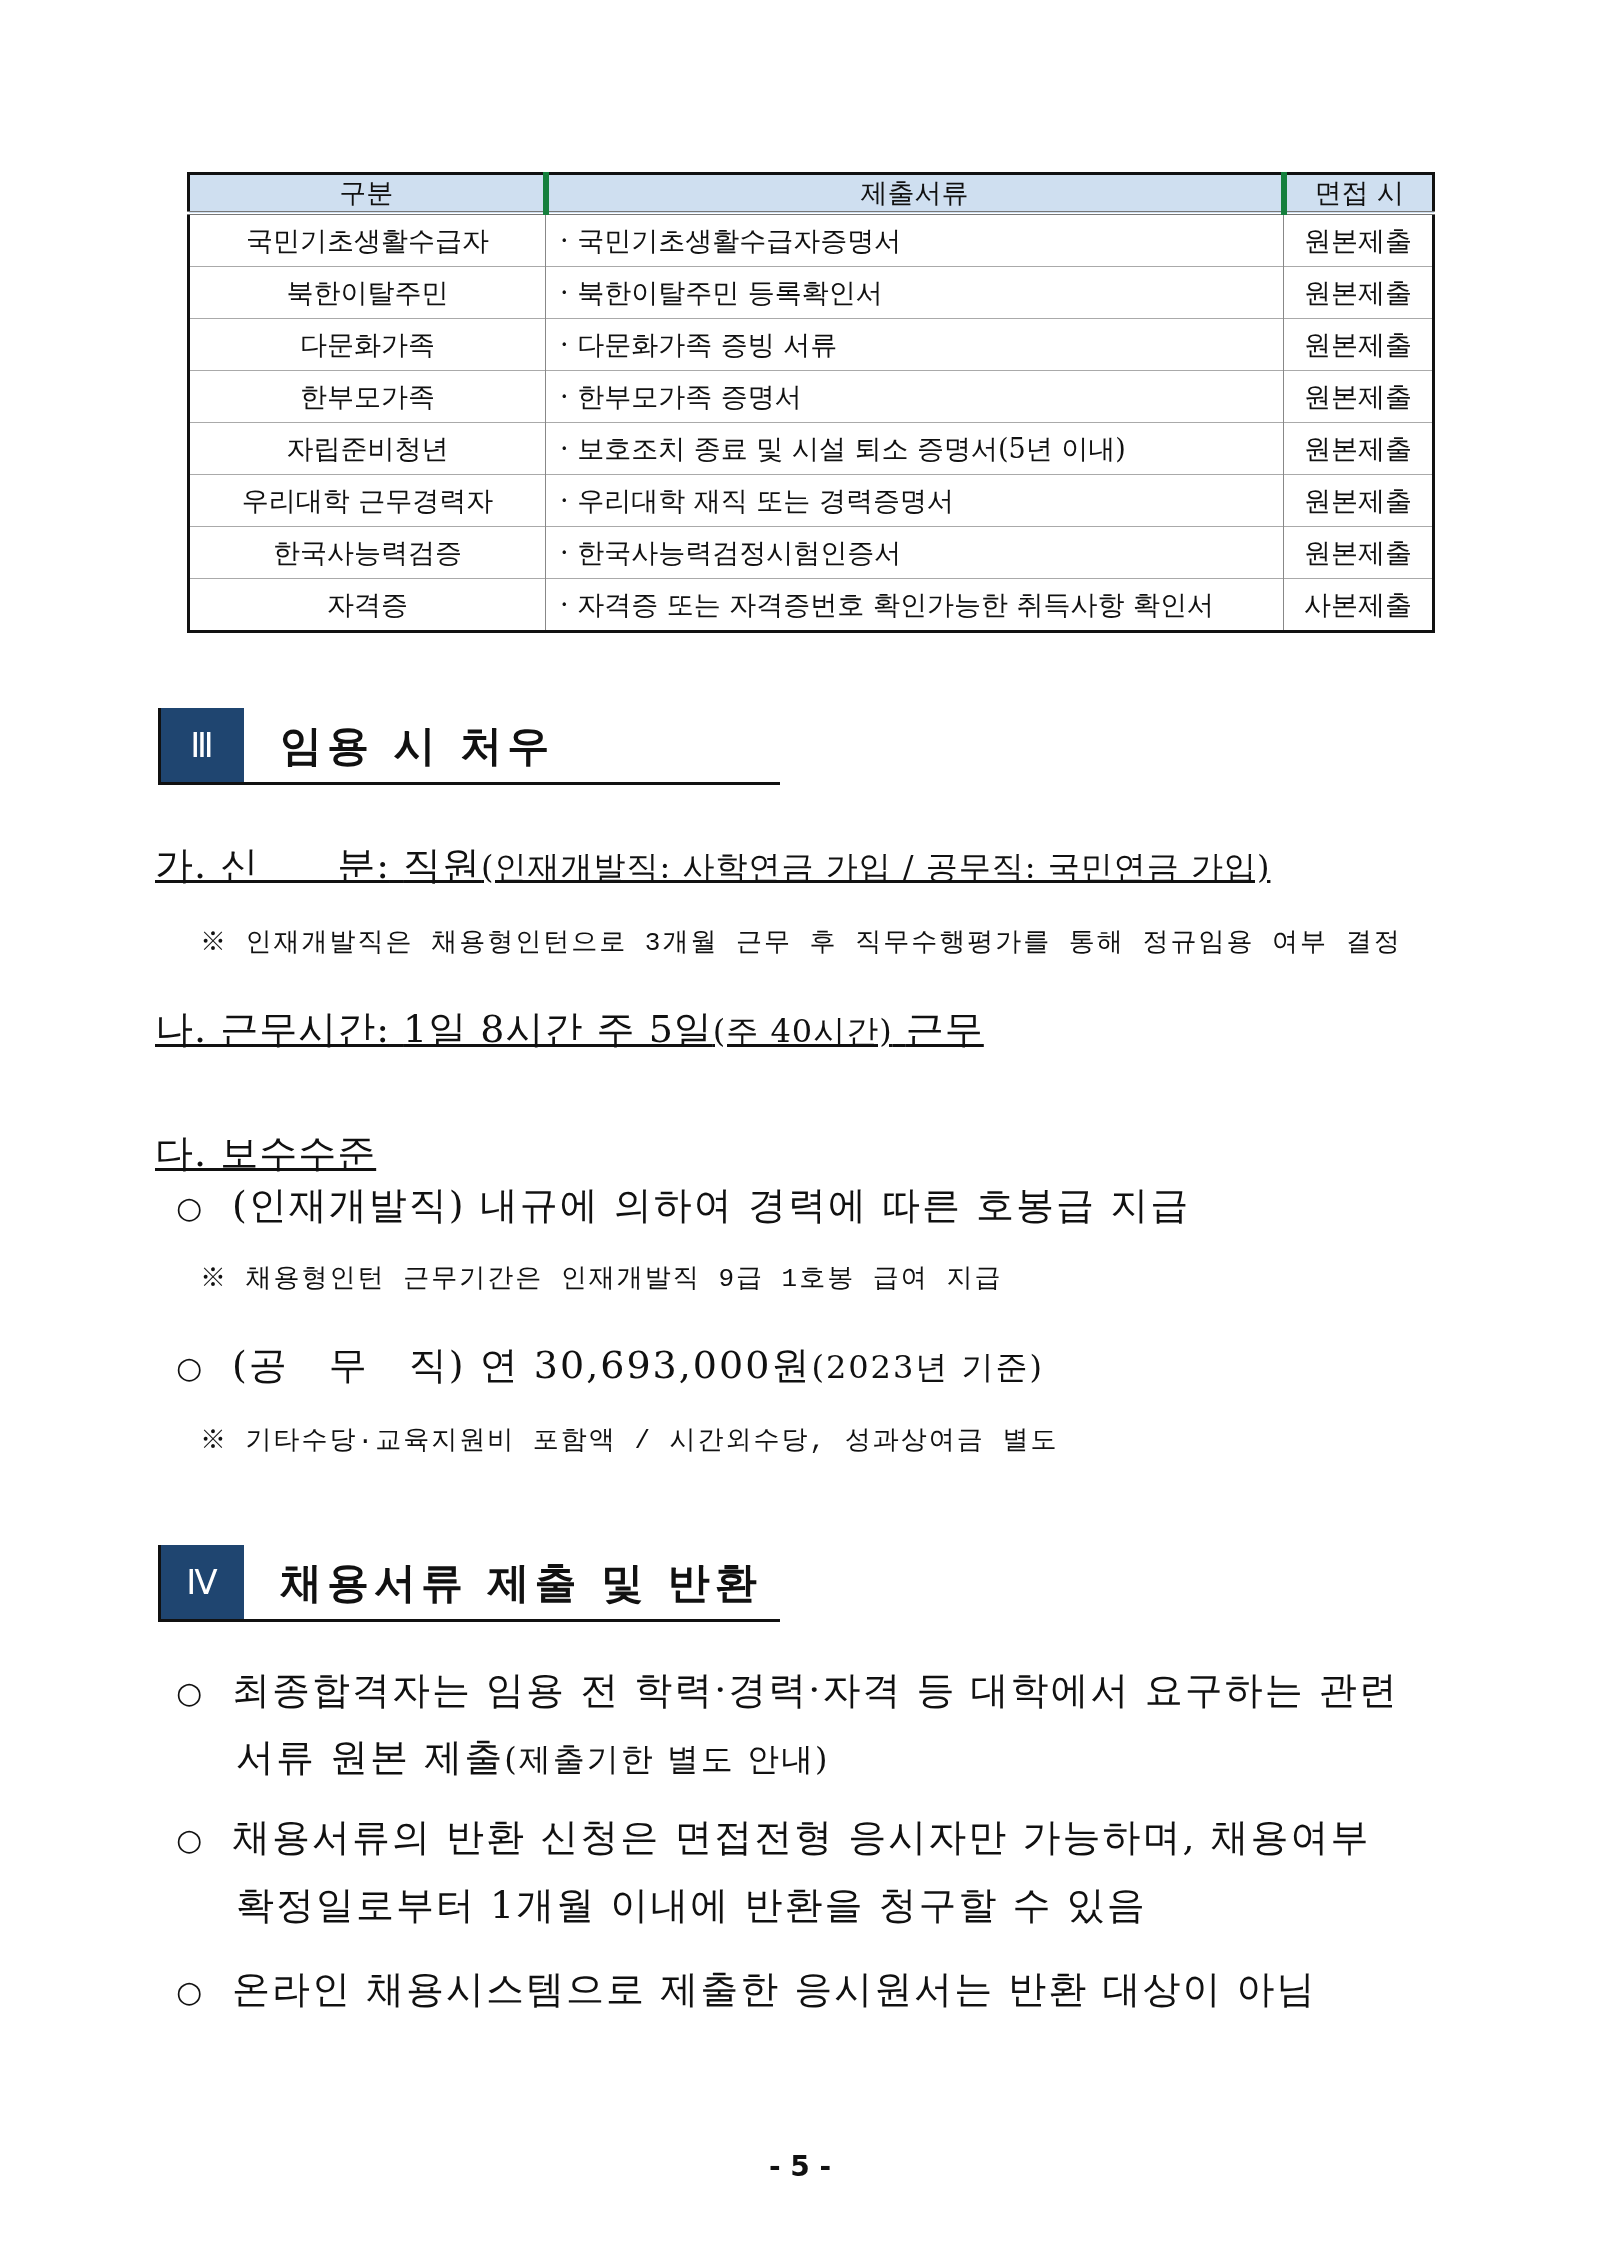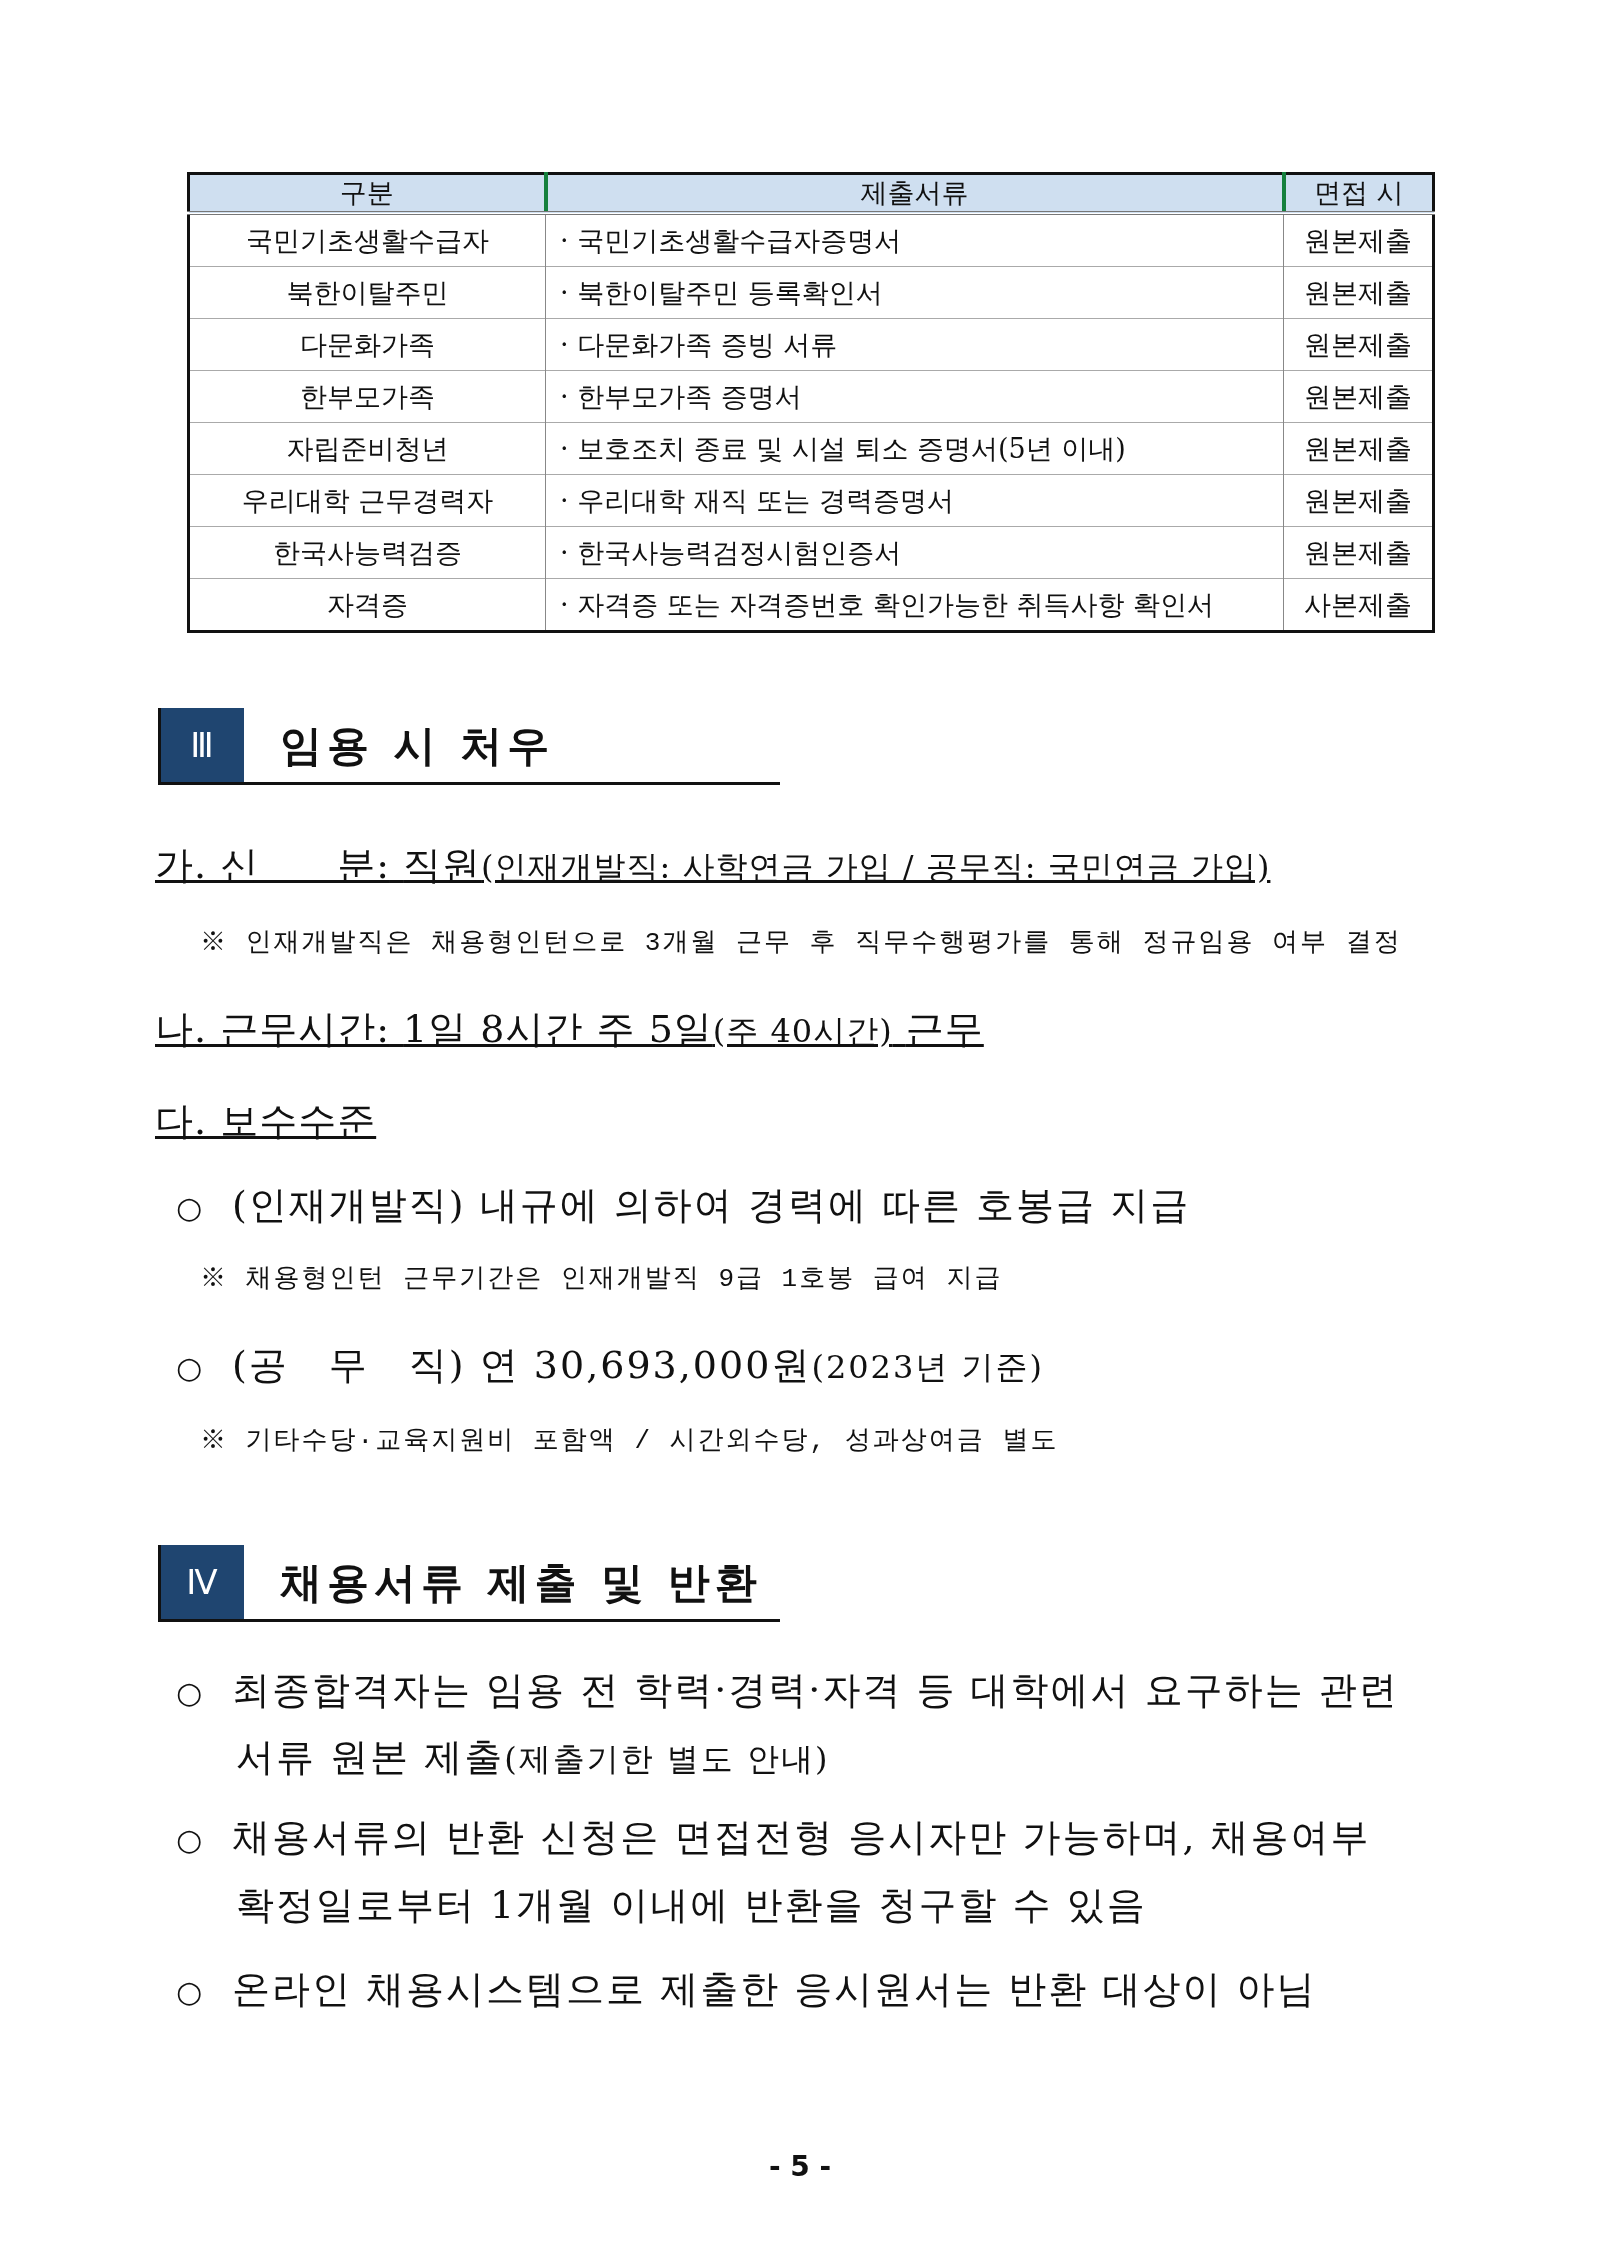--- a/index.html
+++ b/index.html
@@ -4,21 +4,21 @@
 <style>
   html, body { margin:0; padding:0; background:#ffffff; }
   body { width:1600px; height:2262px; position:relative; overflow:hidden;
          font-family:"DejaVu Serif","Liberation Serif",serif; color:#111; }
 
   
   .doc-table { position:absolute; left:187px; top:172px; width:1245px;
                border-collapse:collapse; border:3px solid #111; table-layout:fixed;
                font-family:"DejaVu Serif",serif; font-size:27px; }
   .doc-table th { background:#cfdff0; font-weight:normal; height:36px; padding:0;
-                  border-left:4px solid #15803d; border-bottom:4px double #777; text-align:center; }
+                  border-left:6px solid #15803d; border-bottom:4px double #777; text-align:center; }
   .doc-table td { height:51px; padding:0; border-left:1px solid #888; border-top:1px solid #aaa;
                   text-align:center; }
   .doc-table td.docs { text-align:left; padding-left:14px; }
   .doc-table th:first-child, .doc-table td:first-child { border-left:none; }
   .doc-table tr.r1 td { border-top:none; }
 
   
   .sec { position:absolute; left:158px; height:74px; width:622px; border-bottom:3px solid #111; }
   .sec .num { position:absolute; left:0; top:0; width:86px; height:74px; background:#1f4570;
               border-left:3px solid #111; box-sizing:border-box;
@@ -108,21 +108,21 @@
   <span>직원</span><span class="small">(인재개발직: 사학연금 가입 / 공무직: 국민연금 가입)</span>
 </div>
 <div class="note" style="top:924px;">※ 인재개발직은 채용형인턴으로 3개월 근무 후 직무수행평가를 통해 정규임용 여부 결정</div>
 
 <div class="h2" style="top:1004px;">
   <span>나. 근무시간:</span>
   <span>1일 8시간 주 5일</span><span class="small">(주 40시간)</span>
   <span>근무</span>
 </div>
 
-<div class="h2" style="top:1096px;">다. 보수수준</div>
+<div class="h2" style="top:1128px;">다. 보수수준</div>
 
 <div class="bullet" style="top:1180px;">
   <span class="mark">○</span><span>(인재개발직) 내규에 의하여 경력에 따른 호봉급 지급</span>
 </div>
 <div class="note" style="top:1260px;">※ 채용형인턴 근무기간은 인재개발직 9급 1호봉 급여 지급</div>
 
 <div class="bullet" style="top:1340px;">
   <span class="mark">○</span><span>(공　무　직) 연 30,693,000원</span><span class="small">(2023년 기준)</span>
 </div>
 <div class="note" style="top:1422px;">※ 기타수당·교육지원비 포함액 / 시간외수당, 성과상여금 별도</div>

